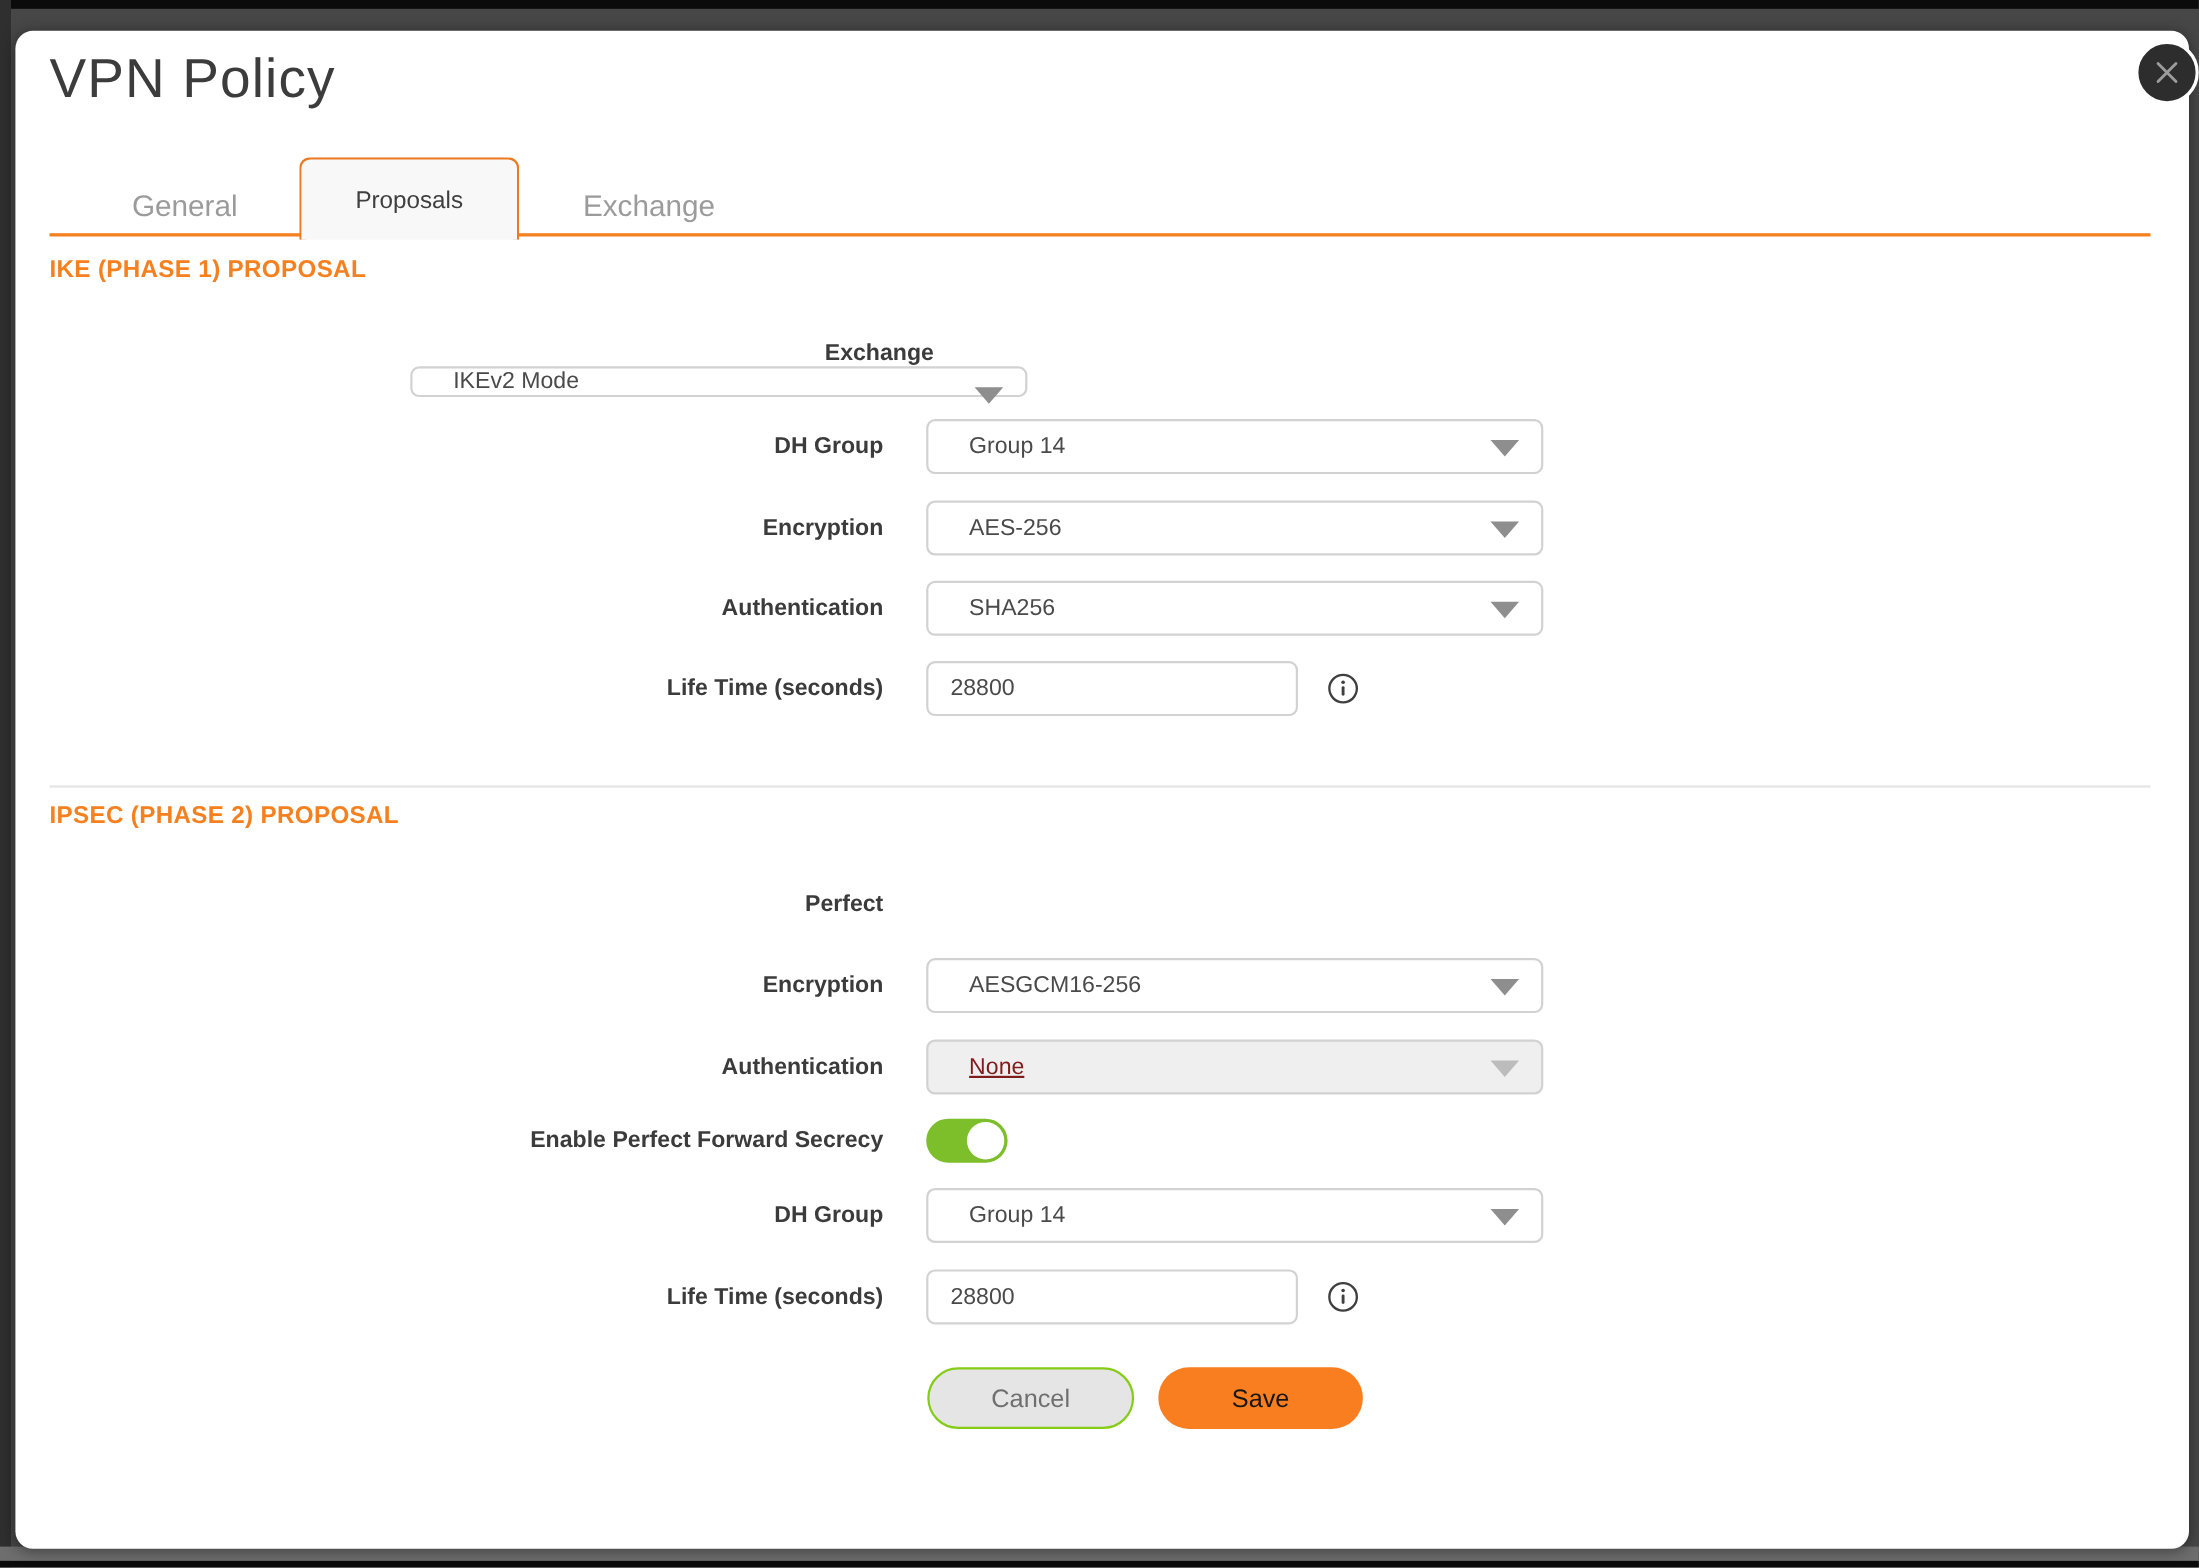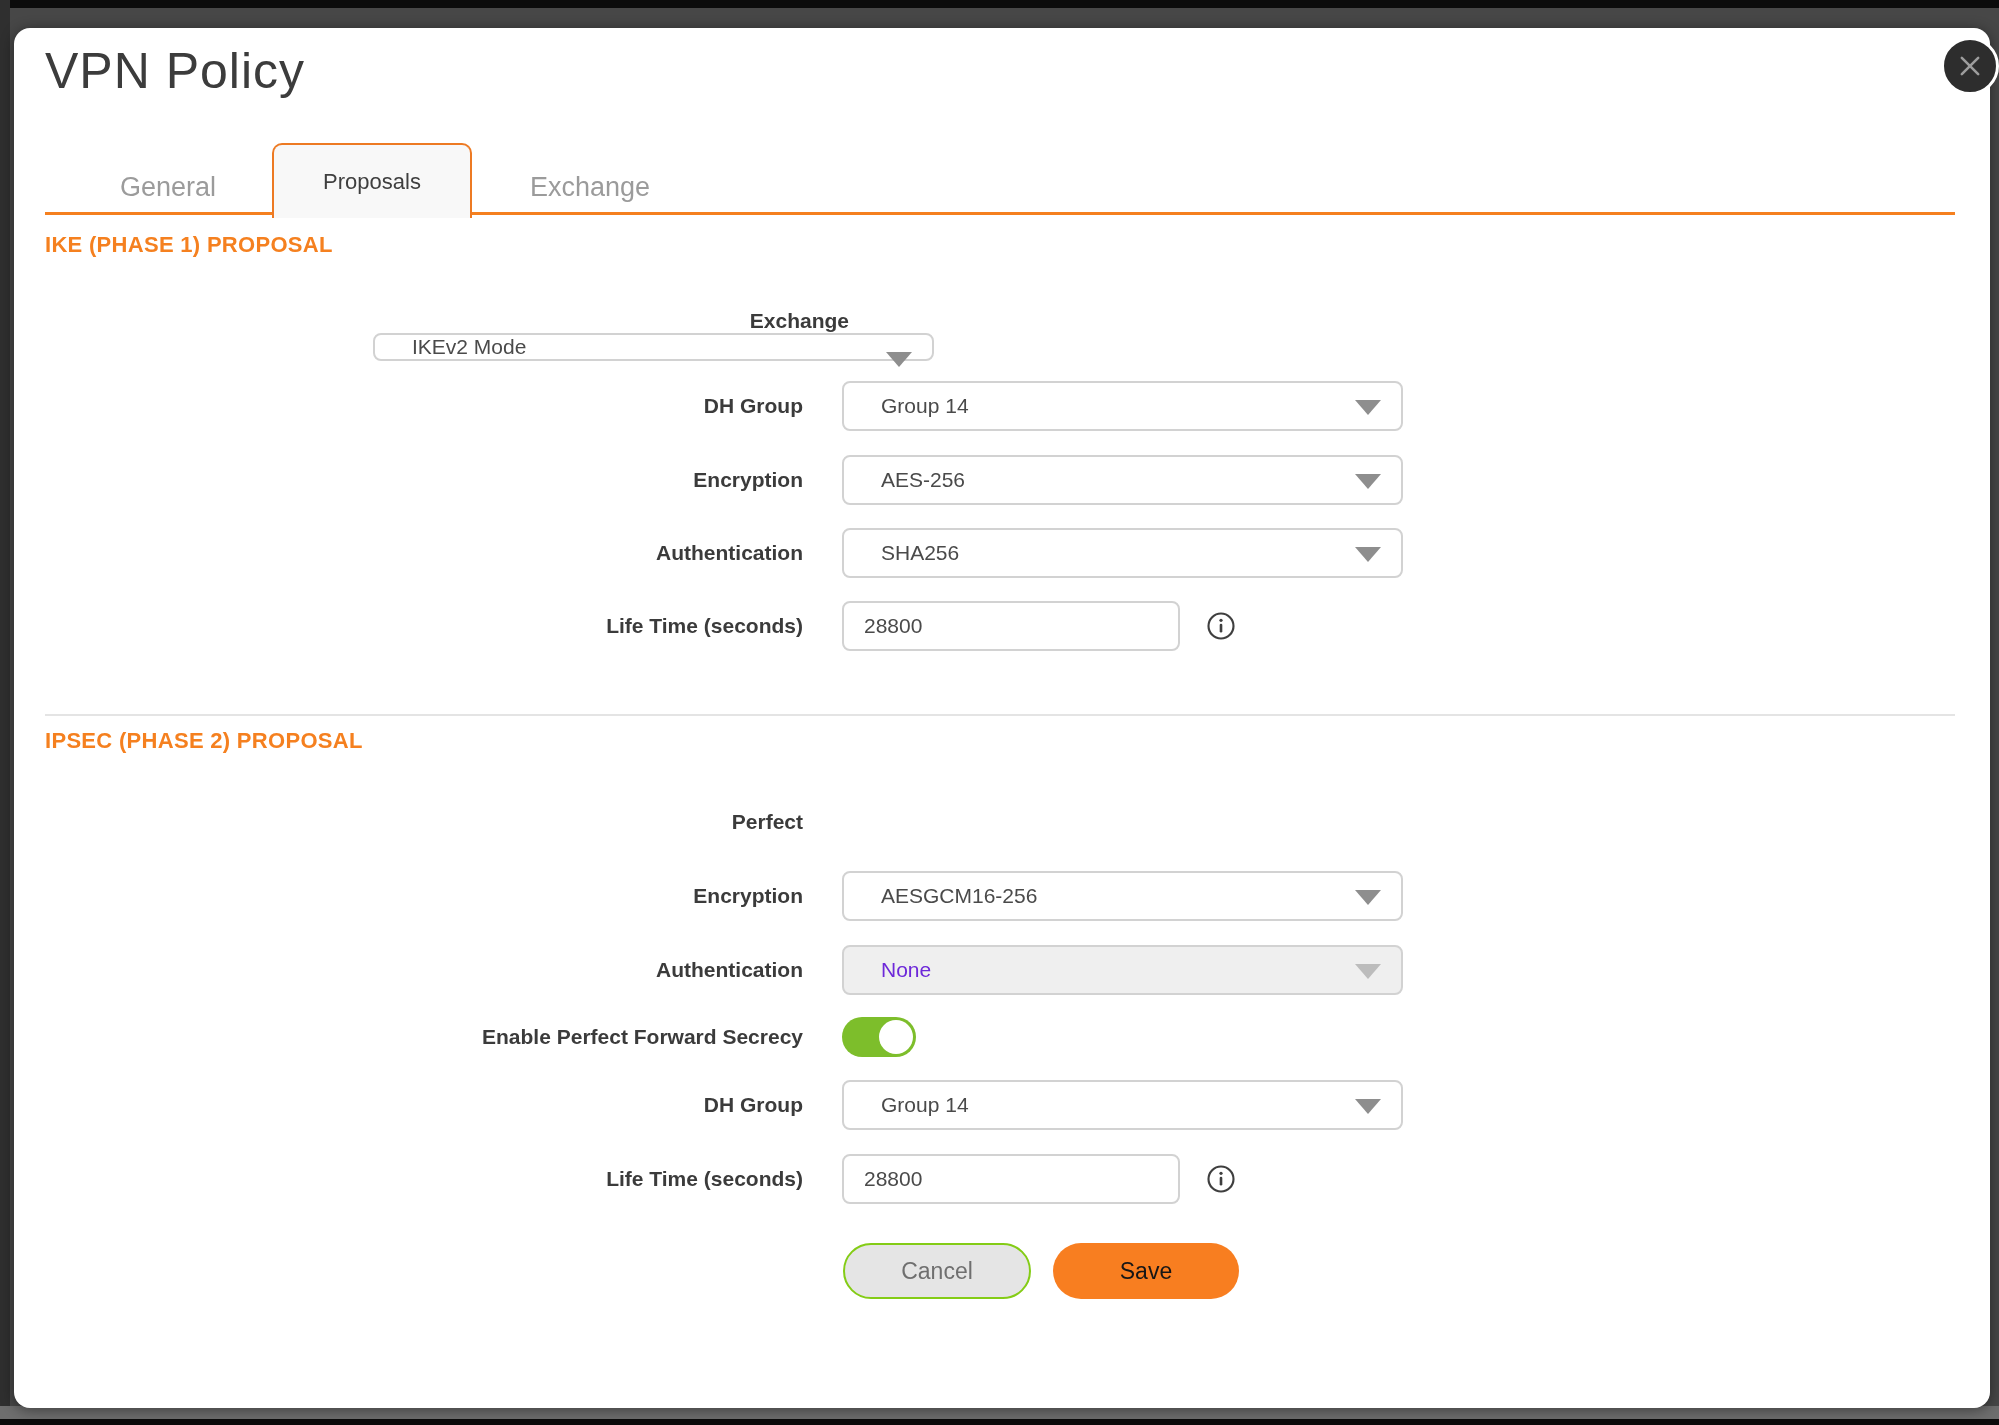--- a/index.html
+++ b/index.html
@@ -31,21 +31,21 @@
   .divider{position:absolute;left:31px;top:686px;width:1910px;height:2px;background:#e4e4e4;}
 
   .row{position:absolute;left:359px;height:50px;display:flex;align-items:center;}
   .flabel{width:430px;text-align:right;font-weight:700;font-size:21px;color:#3b3b3b;margin-right:39px;}
   .select{width:561px;height:50px;border:2px solid #d2d2d2;border-radius:8px;background:#fff;
           display:flex;align-items:center;position:relative;box-sizing:border-box;cursor:pointer;}
   .sval{padding-left:37px;font-size:21px;color:#4a4a4a;}
   .arrow{position:absolute;right:20px;top:17px;width:0;height:0;
          border-left:13px solid transparent;border-right:13px solid transparent;border-top:15px solid #8e8e8e;}
   .select.disabled{background:#efefef;cursor:default;}
-  .select.disabled .sval{color:#6d28d9;}
+  .select.disabled .sval{color:#7f1d1d;text-decoration:underline;}
   .select.disabled .arrow{border-top-color:#bcbcbc;}
 
   input.txt{width:338px;height:50px;border:2px solid #d2d2d2;border-radius:8px;font-size:21px;color:#4a4a4a;
             padding:0 0 0 20px;box-sizing:border-box;font-family:"Liberation Sans",sans-serif;outline:none;}
   .info{margin-left:26px;width:30px;height:30px;display:flex;align-items:center;justify-content:center;cursor:pointer;}
 
   .toggle{position:relative;width:74px;height:40px;border-radius:20px;background:#7DBE2B;cursor:pointer;}
   .knob{position:absolute;right:3px;top:3px;width:34px;height:34px;border-radius:50%;background:#ffffff;}
 
   .btn{position:absolute;top:1215px;height:56px;border-radius:29px;font-size:23px;cursor:pointer;

